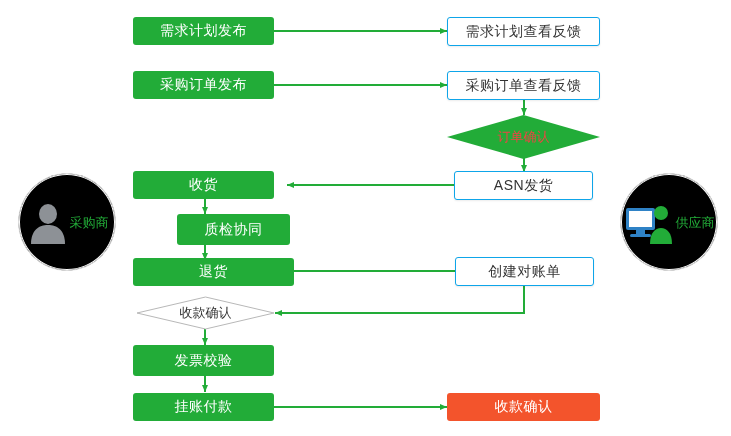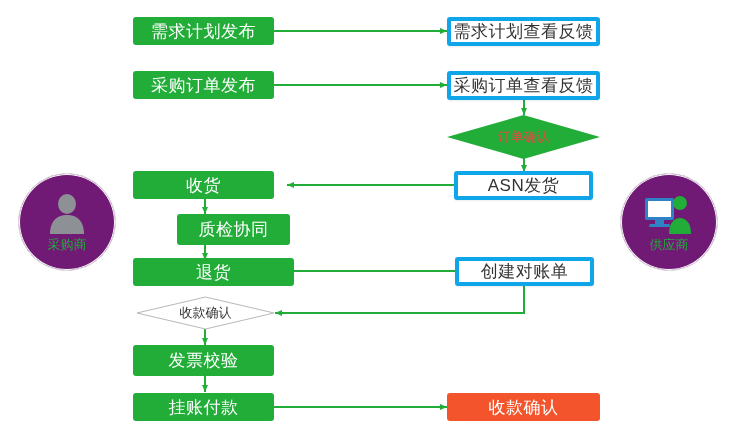--- a/index.html
+++ b/index.html
@@ -26,33 +26,33 @@
     width: 731px;
     height: 436px;
     pointer-events: none;
   }
   .node {
     position: absolute;
     box-sizing: border-box;
     display: flex;
     align-items: center;
     justify-content: center;
-    font-size: 17px;
+    font-size: 14px;
     letter-spacing: 0.5px;
     white-space: nowrap;
   }
   .green {
     background: #22ac38;
     color: #ffffff;
     border-radius: 3px;
   }
   .white {
     background: #ffffff;
     color: #333333;
-    border: 4px solid #0ea5e9;
+    border: 1px solid #0ea5e9;
     border-radius: 3px;
     box-shadow: 0 1px 2px rgba(0,0,0,0.08);
   }
   .orange {
     background: #f3542c;
     color: #ffffff;
     border-radius: 3px;
   }
   
   .diamond {
@@ -75,25 +75,24 @@
   }
   .diamond.green-d .lbl { color: #ef4444; }
   .diamond.white-d .lbl { color: #333333; }
 
   
   .actor {
     position: absolute;
     width: 96px;
     height: 96px;
     border-radius: 50%;
-    background: #701a75;
+    background: #000000;
     border: 1px solid #e2e2e2;
     box-shadow: inset 0 0 0 1px #ffffff;
     display: flex;
-    flex-direction: column;
     align-items: center;
     justify-content: center;
   }
   .actor .caption {
     font-size: 13px;
     color: #22ac38;
     margin-top: 2px;
   }
   .actor .glyph {
     height: 44px;

